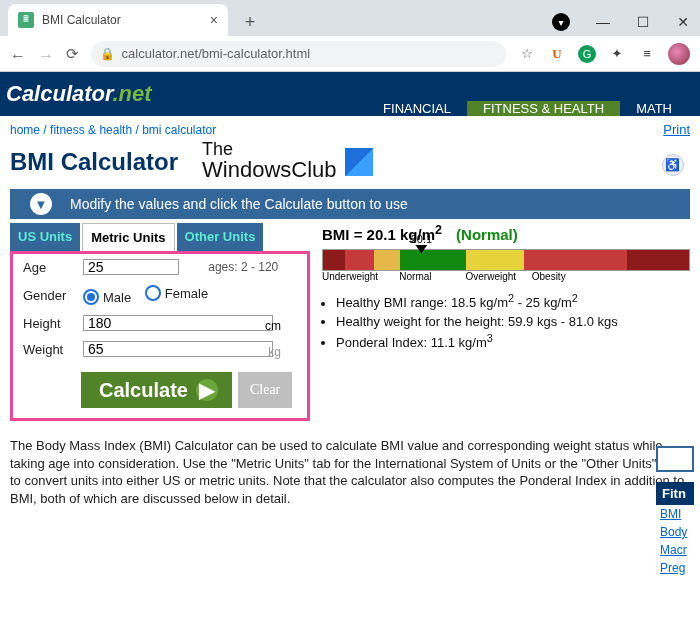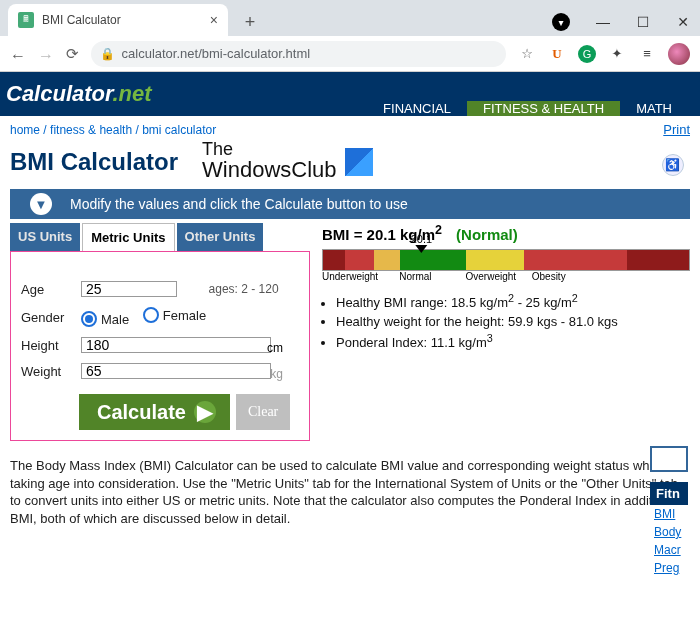--- a/index.html
+++ b/index.html
@@ -55,25 +55,25 @@
 .modify-bar { background: #336699; color: #fff; height: 30px; margin: 0 10px; display: flex; align-items: center; gap: 18px; padding: 0 20px; font-size: 14px; }
 .modify-bar .chev { width: 22px; height: 22px; background: #fff; border-radius: 50%; display: flex; align-items: center; justify-content: center; color: #336699; font-size: 13px; }
 
 
 .columns { display: flex; padding: 4px 10px 10px 10px; gap: 12px; }
 .col-left { width: 300px; }
 .col-right { flex: 1; }
 
 
 .u-tabs { display: flex; gap: 2px; }
-.u-tab { background: #336699; color: #e5e5e5; font-size: 13px; font-weight: bold; padding: 6px 8px; cursor: pointer; }
+.u-tab { background: #336699; color: #5eead4; font-size: 13px; font-weight: bold; padding: 6px 8px; cursor: pointer; }
 .u-tab.active { background: #fff; color: #000; border: 1px solid #bbb; border-bottom: none; }
 
 
-.form-box { border: 1px solid #ec4899; padding: 24px 8px 10px 8px; }
+.form-box { border: 3px solid #ec4899; padding: 0 8px 10px 8px; }
 .form-box table { width: 100%; border-collapse: collapse; }
 .form-box td { padding: 5px 2px; font-size: 13px; color: #222; }
 .form-box td.lbl { width: 60px; }
 .txt { border: 1px solid #999; height: 16px; padding: 0 4px; font-size: 14px; }
 .txt.age { width: 96px; }
 .txt.hw { width: 190px; }
 .radio { display: inline-flex; align-items: center; gap: 4px; margin-right: 10px; font-size: 13px; cursor: pointer; }
 .radio .r { width: 16px; height: 16px; border: 2px solid #1e6fd9; border-radius: 50%; display: inline-flex; align-items: center; justify-content: center; }
 .radio .r.sel::after { content: ""; width: 8px; height: 8px; background: #1e6fd9; border-radius: 50%; }
 .btn-row { display: flex; gap: 6px; margin-top: 10px; margin-left: 60px; }
@@ -92,21 +92,21 @@
 .gauge-labels { display: flex; font-size: 10px; color: #000; }
 .indicator { position: absolute; top: -16px; left: 0; text-align: center; font-size: 11px; transform: translateX(-50%); }
 .indicator .tri { width: 0; height: 0; border-left: 6px solid transparent; border-right: 6px solid transparent; border-top: 8px solid #000; margin: 0 auto; }
 .bullets { margin: 10px 0 0 14px; font-size: 13px; color: #111; }
 .bullets li { margin-bottom: 3px; }
 
 
 .desc { padding: 6px 10px; font-size: 13px; color: #222; line-height: 1.35; }
 
 
-.rail { position: fixed; right: 12px; top: 446px; width: 38px; }
+.rail { position: fixed; right: 6px; top: 446px; width: 38px; }
 .rail-btn { border: 2px solid #336699; background: #fff; height: 26px; margin-bottom: 10px; }
 .rail-head { background: #003366; color: #fff; font-size: 13px; font-weight: bold; padding: 4px 6px; }
 .rail-link { color: #06c; font-size: 12px; padding: 2px 4px; display: block; text-decoration: underline; cursor: pointer; }
 
 .float-badge { position: fixed; right: 16px; top: 154px; width: 22px; height: 22px; border-radius: 50%; background: #eef; border: 1px solid #bcd; display: flex; align-items: center; justify-content: center; color: #3a6; font-size: 12px; }
 </style>
 </head>
 <body>
 
 <div class="chrome-top">

